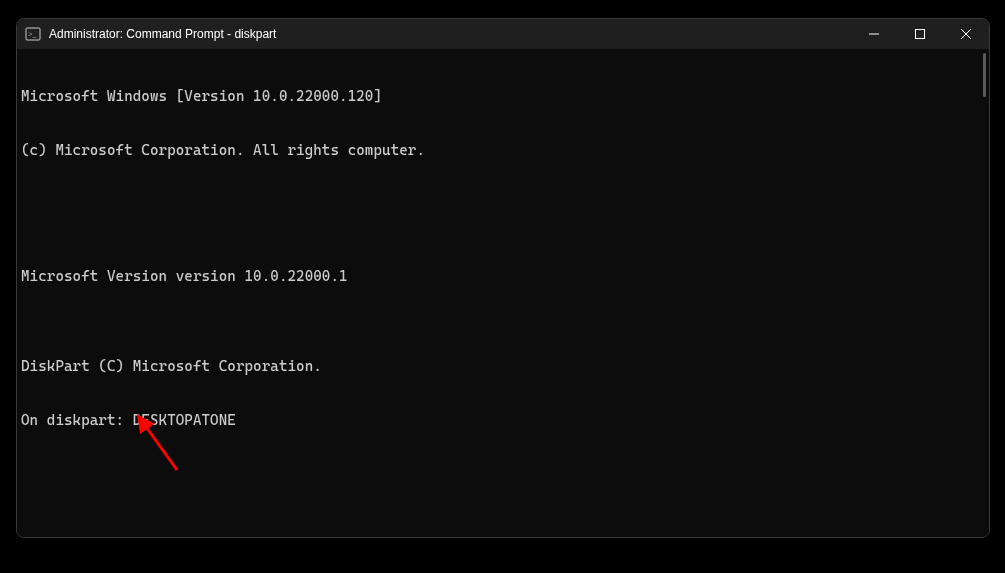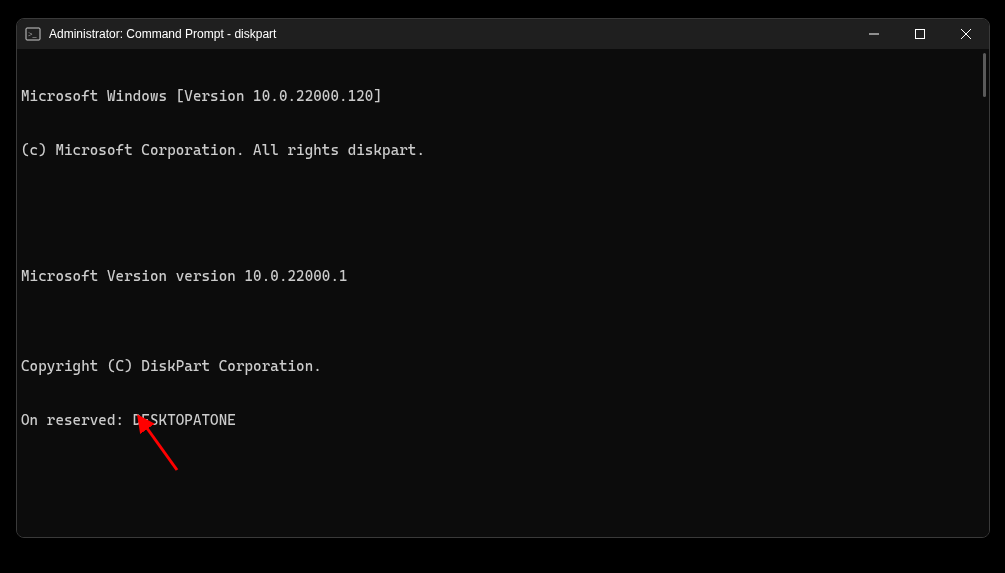--- a/index.html
+++ b/index.html
@@ -107,27 +107,27 @@
     </div>
     <div class="btn close">
       <svg width="10" height="10" viewBox="0 0 10 10">
           <line x1="0" y1="0" x2="10" y2="10" stroke="#fff" stroke-width="1"></line>
           <line x1="10" y1="0" x2="0" y2="10" stroke="#fff" stroke-width="1"></line>
         </svg>
     </div>
   </div>
   <div class="terminal">
     <div class="line">Microsoft Windows [Version 10.0.22000.120]</div>
-    <div class="line">(c) Microsoft Corporation. All rights diskpart.</div>
+    <div class="line">(c) Microsoft Corporation. All rights computer.</div>
     <div class="line"></div>
     <div class="line"></div>
     <div class="line">Microsoft Version version 10.0.22000.1</div>
     <div class="line"></div>
-    <div class="line">Copyright (C) DiskPart Corporation.</div>
-    <div class="line">On reserved: DESKTOPATONE</div>
+    <div class="line">DiskPart (C) Microsoft Corporation.</div>
+    <div class="line">On diskpart: DESKTOPATONE</div>
     <div class="line"></div>
     
     <div class="line"></div>
     
     
     
     
     <div class="line"></div>
     
     <div class="line"></div>

